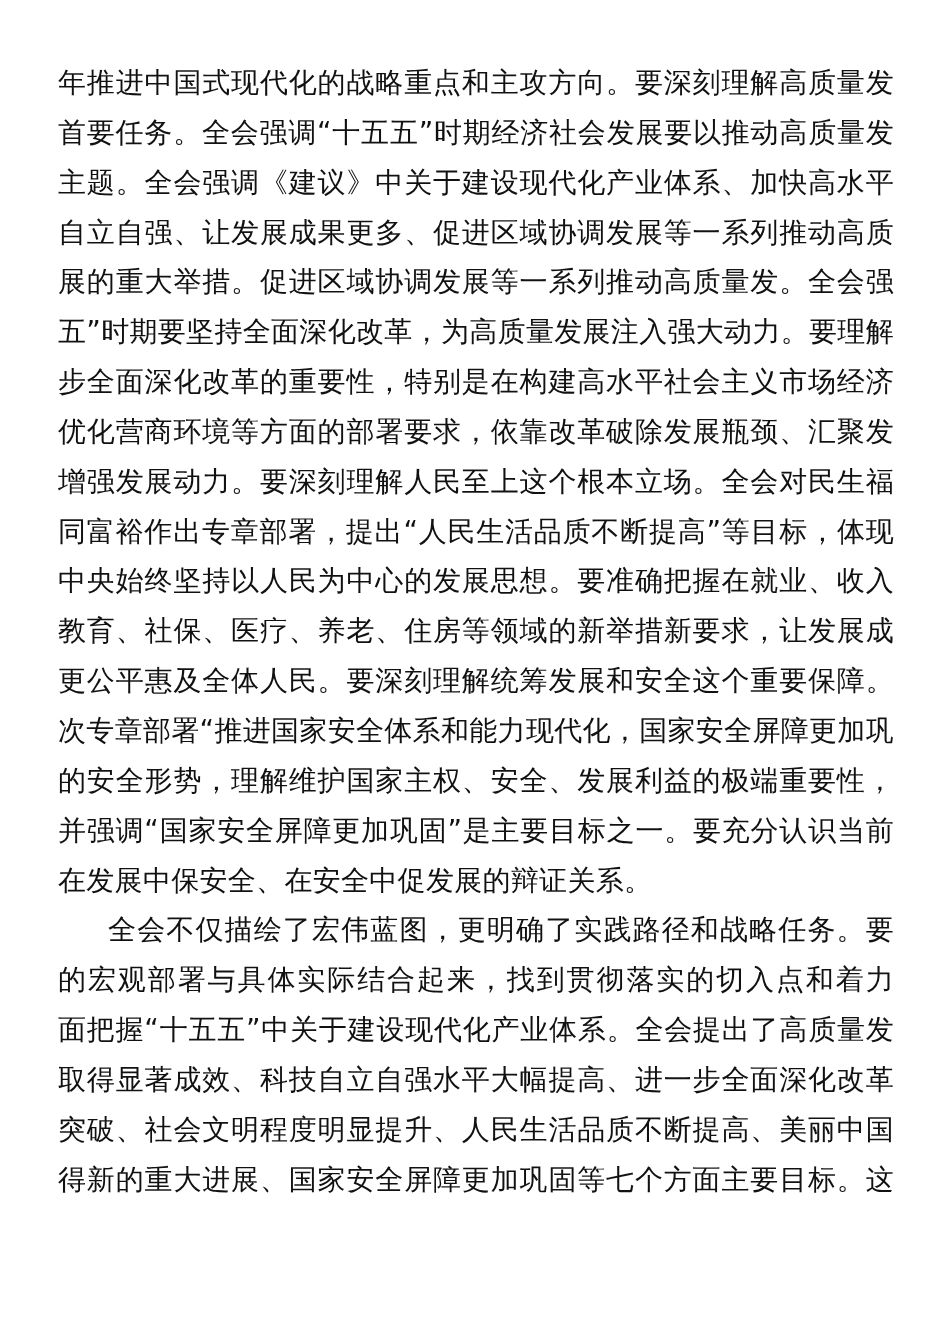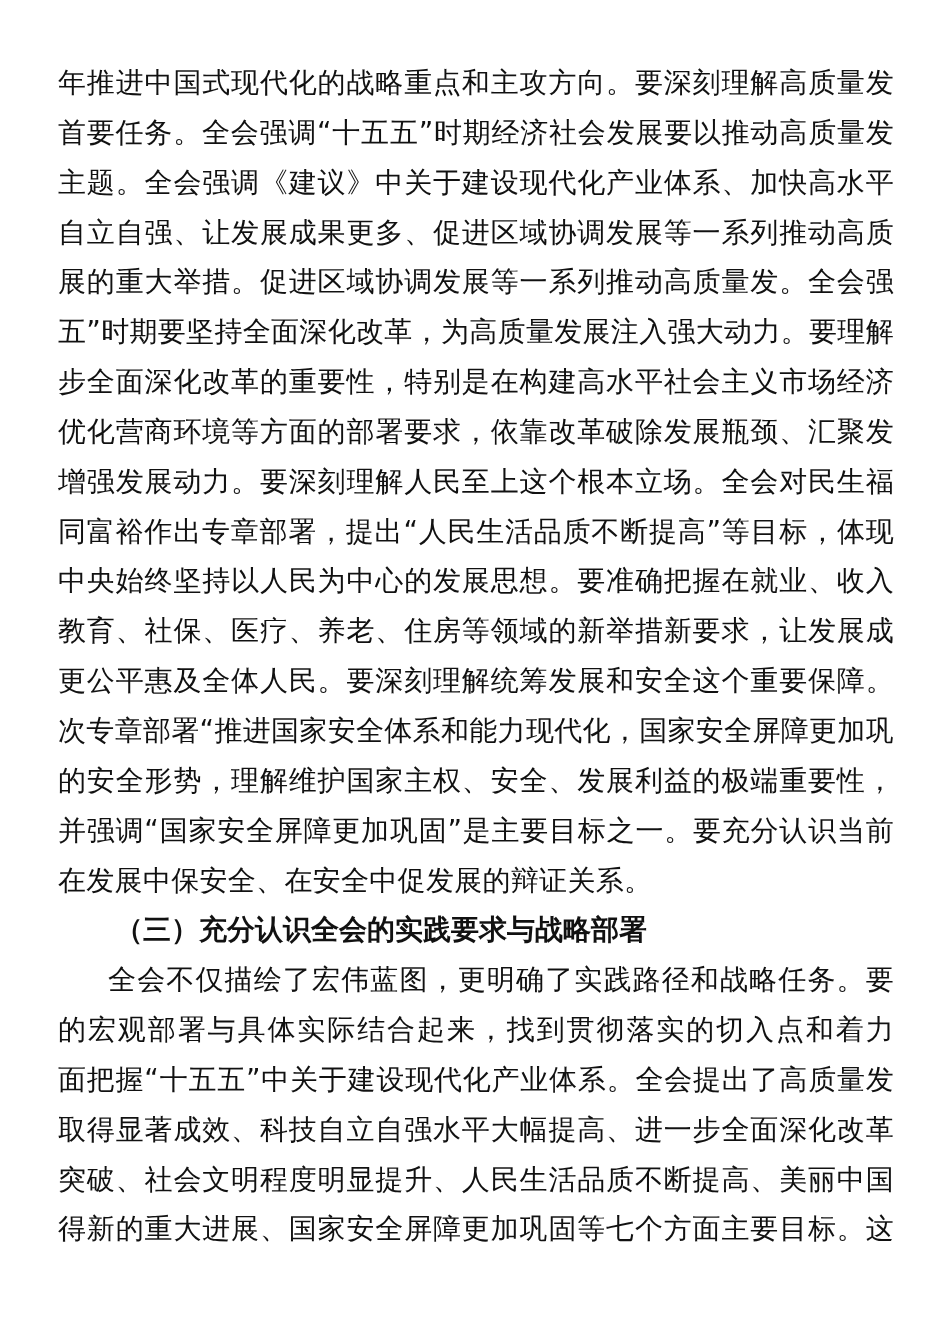--- a/index.html
+++ b/index.html
@@ -30,21 +30,20 @@
     <span class="line justify">增强发展动力。要深刻理解人民至上这个根本立场。全会对民生福祉和共</span>
     <span class="line justify">同富裕作出专章部署，提出“人民生活品质不断提高”等目标，体现了党</span>
     <span class="line justify">中央始终坚持以人民为中心的发展思想。要准确把握在就业、收入分配、</span>
     <span class="line justify">教育、社保、医疗、养老、住房等领域的新举措新要求，让发展成果更多</span>
     <span class="line justify">更公平惠及全体人民。要深刻理解统筹发展和安全这个重要保障。全会首</span>
     <span class="line justify">次专章部署“推进国家安全体系和能力现代化，国家安全屏障更加巩固”，</span>
     <span class="line justify">的安全形势，理解维护国家主权、安全、发展利益的极端重要性，把握好</span>
     <span class="line justify">并强调“国家安全屏障更加巩固”是主要目标之一。要充分认识当前面临</span>
     <span class="line">在发展中保安全、在安全中促发展的辩证关系。</span>
   </div>
-  <span class="line heading">（三）充分认识全会的实践要求与战略部署</span>
   <div>
     <span class="line justify indent">全会不仅描绘了宏伟蓝图，更明确了实践路径和战略任务。要把全会</span>
     <span class="line justify">的宏观部署与具体实际结合起来，找到贯彻落实的切入点和着力点。要全</span>
     <span class="line justify">面把握“十五五”中关于建设现代化产业体系。全会提出了高质量发展</span>
     <span class="line justify">取得显著成效、科技自立自强水平大幅提高、进一步全面深化改革取得新</span>
     <span class="line justify">突破、社会文明程度明显提升、人民生活品质不断提高、美丽中国建设取</span>
     <span class="line justify">得新的重大进展、国家安全屏障更加巩固等七个方面主要目标。这七个目</span>
   </div>
 </div>
 

